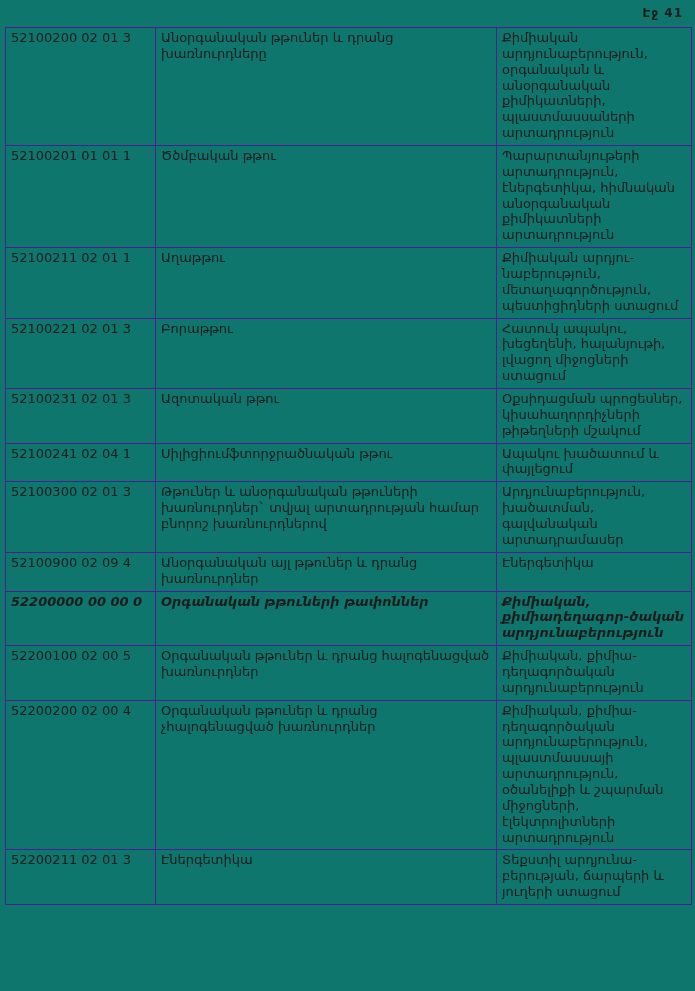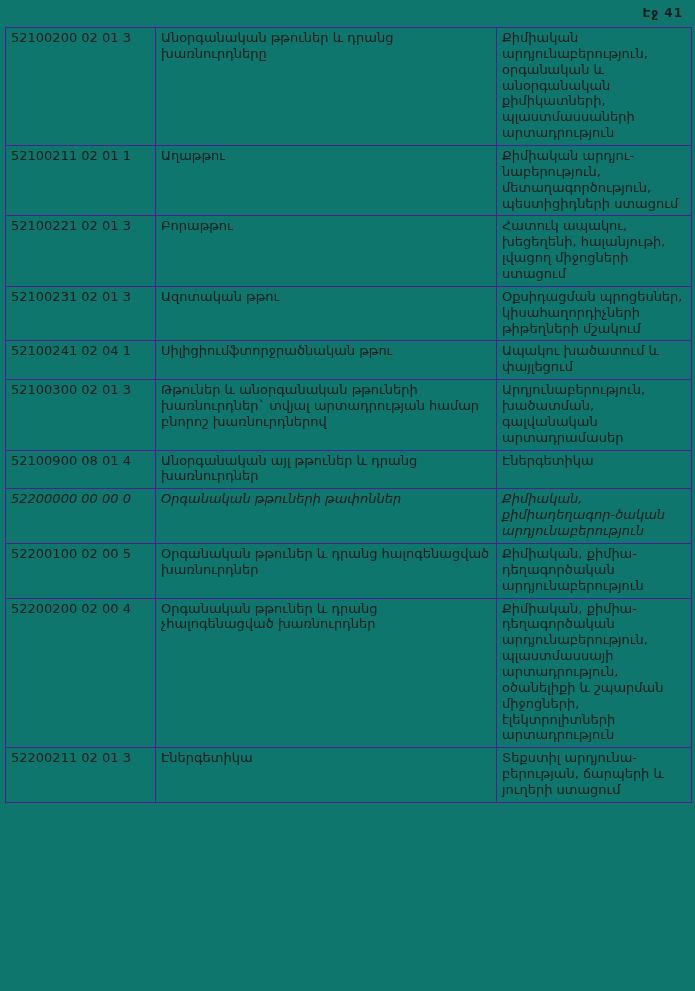--- a/index.html
+++ b/index.html
@@ -46,21 +46,21 @@
     padding-left: 4px;
   }
   td.name-cell {
     padding-right: 14px;
   }
   td.usage-cell {
     padding-right: 6px;
   }
   tr.emphasis td {
     font-style: italic;
-    font-weight: normal;
+    font-weight: bold;
   }
   col.c-code  { width: 150px; }
   col.c-name  { width: 341px; }
   col.c-usage { width: 195px; }
 </style>
 </head>
 <body>
 
 <div class="page">
 
@@ -70,20 +70,25 @@
     <colgroup>
       <col class="c-code">
       <col class="c-name">
       <col class="c-usage">
     </colgroup>
     <tbody>
       <tr>
         <td class="code-cell">52100200 02 01 3</td>
         <td class="name-cell">Անօրգանական թթուներ և դրանց խառնուրդները</td>
         <td class="usage-cell">Քիմիական արդյունաբերություն, օրգանական և անօրգանական քիմիկատների, պլաստմասսաների արտադրություն</td>
+      </tr>
+      <tr>
+        <td class="code-cell">52100201 01 01 1</td>
+        <td class="name-cell">Ծծմբական թթու</td>
+        <td class="usage-cell">Պարարտանյութերի արտադրություն, էներգետիկա, հիմնական անօրգանական քիմիկատների արտադրություն</td>
       </tr>
       <tr>
         <td class="code-cell">52100211 02 01 1</td>
         <td class="name-cell">Աղաթթու</td>
         <td class="usage-cell">Քիմիական արդյու-նաբերություն, մետաղագործություն, պեստիցիդների ստացում</td>
       </tr>
       <tr>
         <td class="code-cell">52100221 02 01 3</td>
         <td class="name-cell">Բորաթթու</td>
         <td class="usage-cell">Հատուկ ապակու, խեցեղենի, հալանյութի, լվացող միջոցների ստացում</td>
@@ -97,21 +102,21 @@
         <td class="code-cell">52100241 02 04 1</td>
         <td class="name-cell">Սիլիցիումֆտորջրածնական թթու</td>
         <td class="usage-cell">Ապակու խածատում և փայլեցում</td>
       </tr>
       <tr>
         <td class="code-cell">52100300 02 01 3</td>
         <td class="name-cell">Թթուներ և անօրգանական թթուների խառնուրդներ` տվյալ արտադրության համար բնորոշ խառնուրդներով</td>
         <td class="usage-cell">Արդյունաբերություն, խածատման, գալվանական արտադրամասեր</td>
       </tr>
       <tr>
-        <td class="code-cell">52100900 08 01 4</td>
+        <td class="code-cell">52100900 02 09 4</td>
         <td class="name-cell">Անօրգանական այլ թթուներ և դրանց խառնուրդներ</td>
         <td class="usage-cell">Էներգետիկա</td>
       </tr>
       <tr class="emphasis">
         <td class="code-cell">52200000 00 00 0</td>
         <td class="name-cell">Օրգանական թթուների թափոններ</td>
         <td class="usage-cell">Քիմիական, քիմիադեղագոր-ծական արդյունաբերություն</td>
       </tr>
       <tr>
         <td class="code-cell">52200100 02 00 5</td>

